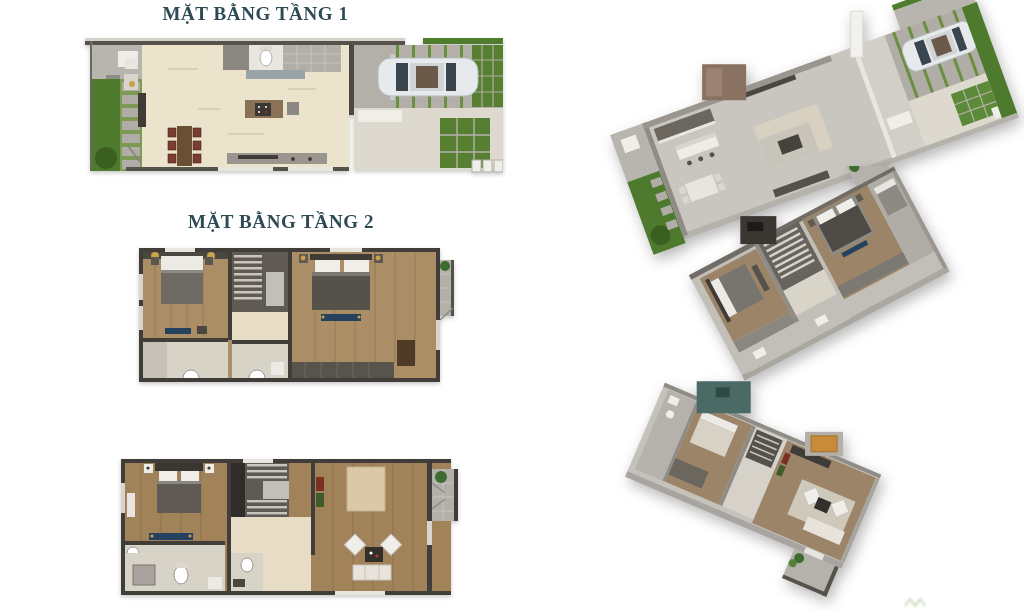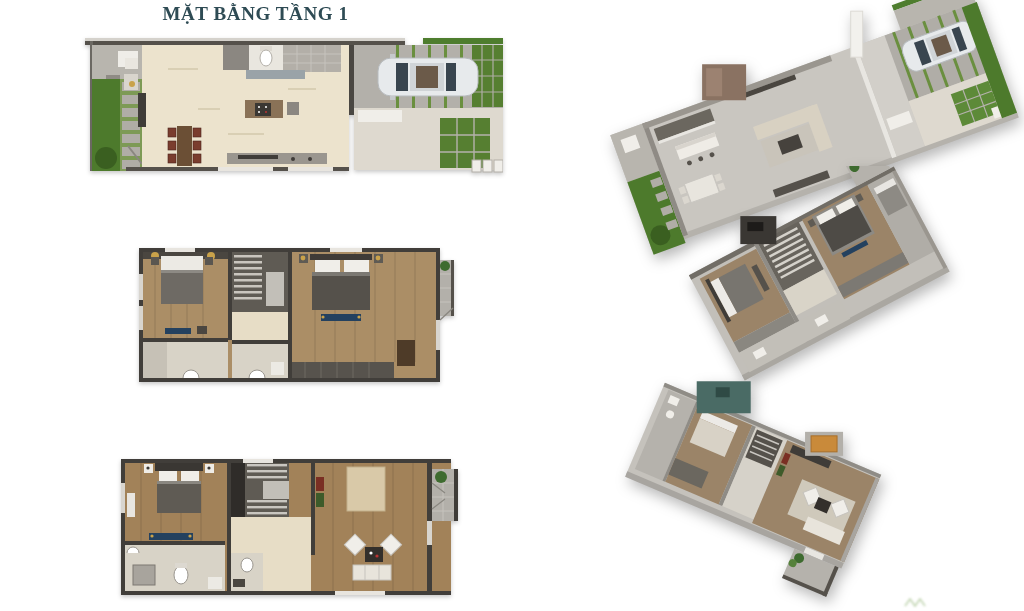--- a/index.html
+++ b/index.html
@@ -137,20 +137,21 @@
       <path d="M362 97 H412 M362 114 H412 M379 80 V130 M396 80 V130" stroke="#b5b2ac" stroke-width="1.4" fill="none"></path>
       <g fill="#f0eee9" stroke="#b3afa8">
         <rect x="394" y="122" width="9" height="12"></rect>
           <rect x="405" y="122" width="9" height="12"></rect>
           <rect x="416" y="122" width="9" height="12"></rect>
       </g>
       <rect x="280" y="72" width="44" height="12" fill="#f0eee9"></rect>
     </g>
   </svg>
 
+  <h2 class="plan-title" id="title-2">MẶT BẰNG TẦNG 2</h2>
 
   <svg class="plan-svg" id="plan-2" width="320" height="142" viewBox="0 0 320 142">
     <rect x="4" y="4" width="301" height="134" style="fill:var(--wood)"></rect>
     <g stroke="#00000022" stroke-width="1">
       <path d="M20 8 V96 M36 8 V96 M52 8 V96 M68 8 V96 M180 8 V118 M200 8 V118 M220 8 V118 M240 8 V118 M260 8 V118 M280 8 V118"></path>
     </g>
 
     <g>
       <rect x="8" y="8" width="85" height="7" fill="#4a4640"></rect>
       <circle cx="20" cy="12" r="4" style="fill:var(--gold)"></circle>

